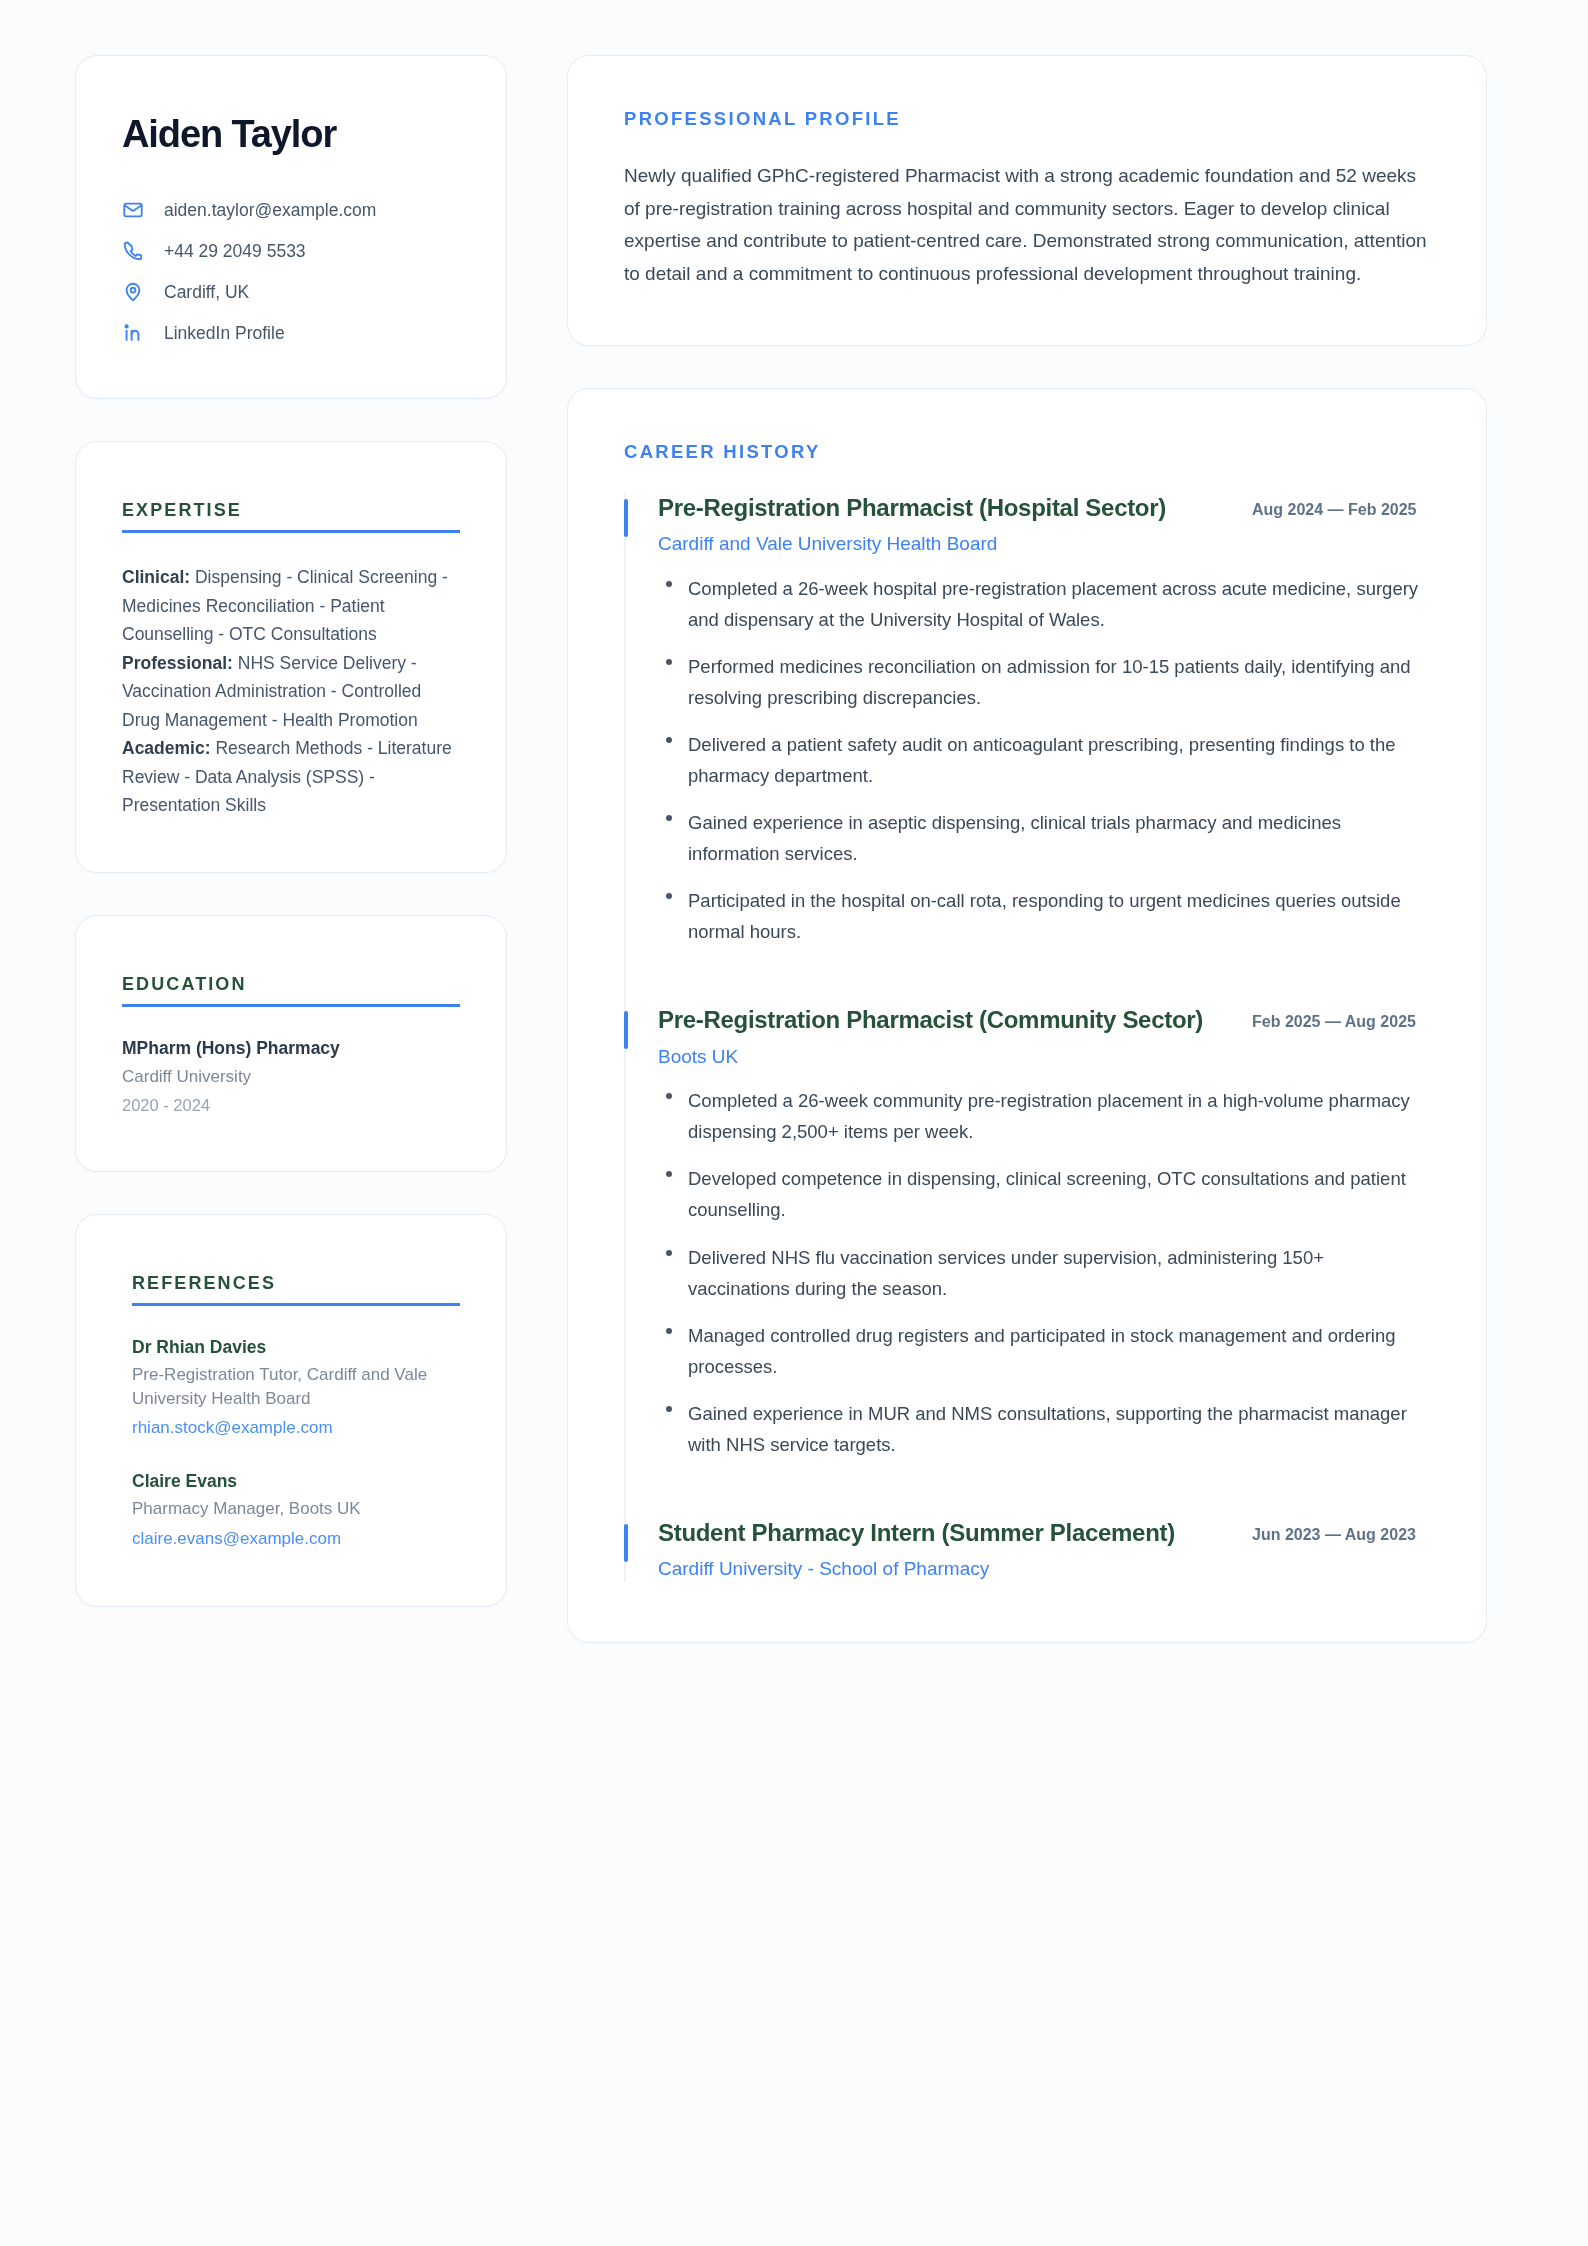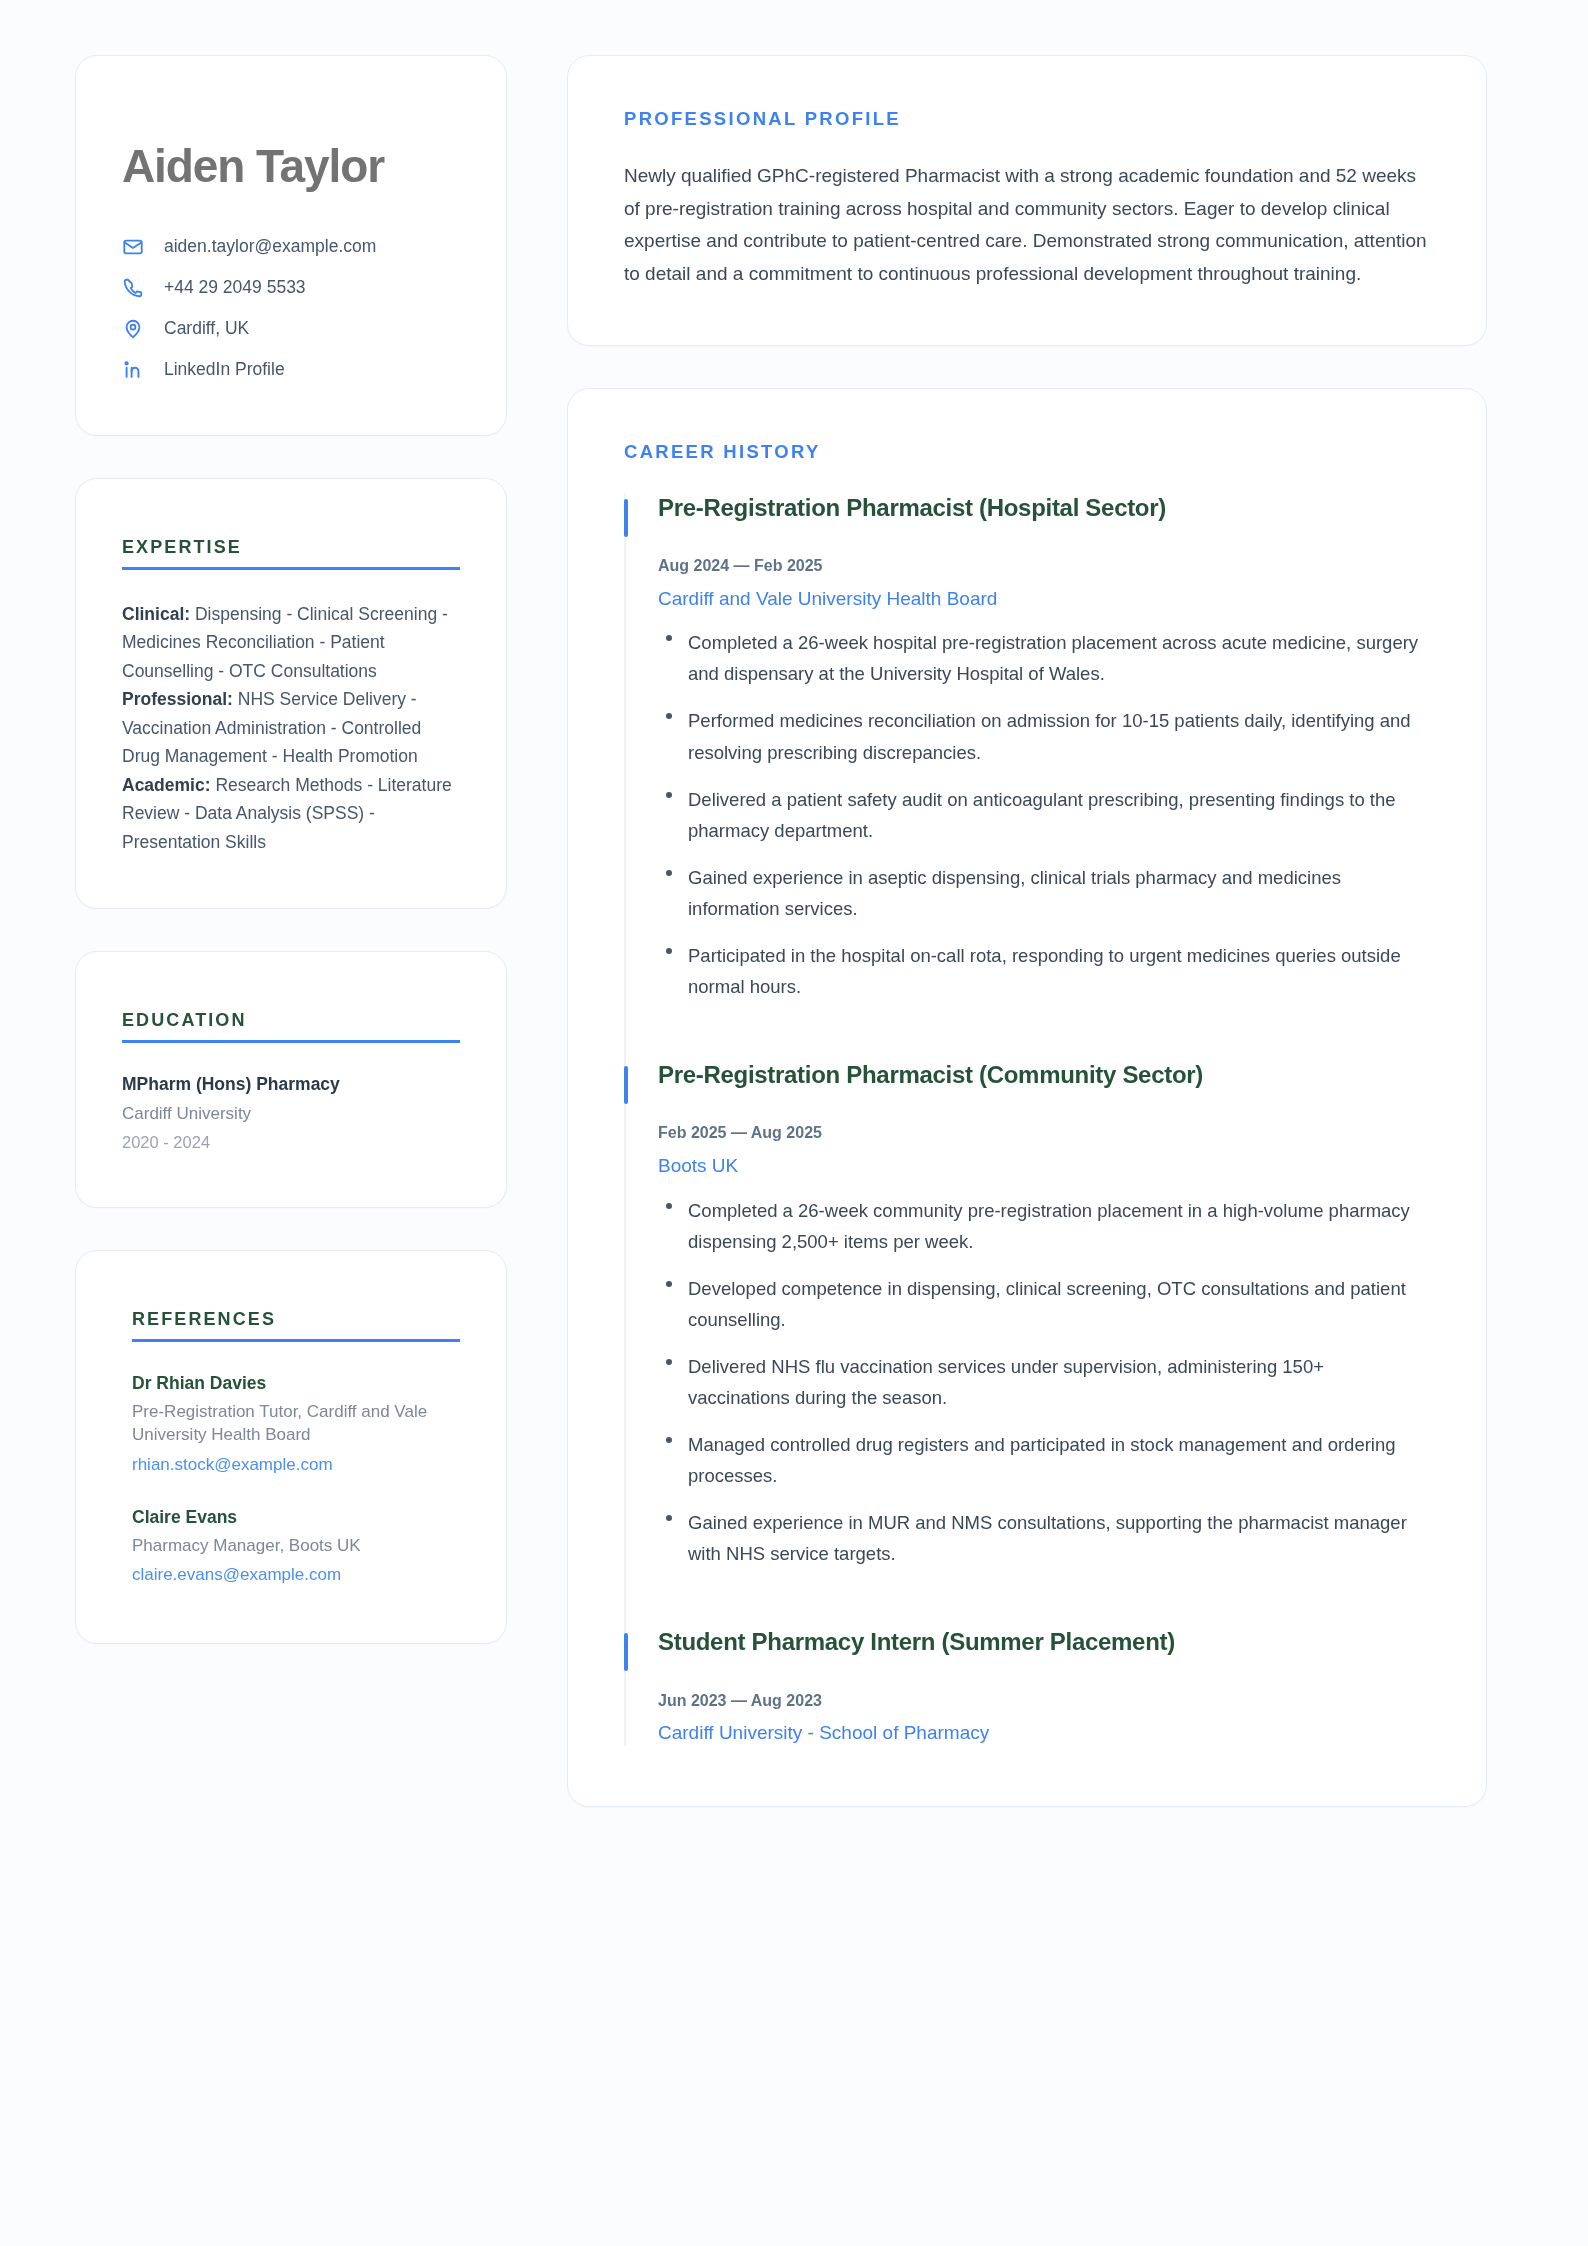--- a/index.html
+++ b/index.html
@@ -25,26 +25,25 @@
     box-shadow: 0 1px 2px rgba(20,40,70,0.025);
   }
 
   
   .col-left  { width: 432px; flex: none; display: flex; flex-direction: column; gap: 42px; }
   .col-right { width: 920px; flex: none; display: flex; flex-direction: column; gap: 42px; }
 
   
   .identity { padding: 58px 46px 54px 46px; }
   .name {
-    font-size: 46px;
+    font-size: 38px;
     line-height: 1.08;
     font-weight: 700;
-    color: #737373;
+    color: #0f172a;
     letter-spacing: -1.1px;
-    margin-top: 28px;
   }
   .role {
     margin-top: 10px;
     font-size: 21px;
     line-height: 1.28;
     font-weight: 700;
     color: #3d82f0;
     letter-spacing: 0.1px;
   }
 
@@ -101,21 +100,21 @@
   .job { position: relative; padding-left: 32px; }
   .job + .job { margin-top: 58px; }
   .job::before {
     content: "";
     position: absolute;
     left: -2px; top: 6px;
     width: 4px; height: 38px;
     background: #3d82f0;
     border-radius: 2px;
   }
-  .job-top { display: flex; align-items: flex-start; gap: 26px; flex-direction: column; }
+  .job-top { display: flex; align-items: flex-start; gap: 26px; }
   .job-title {
     flex: 1;
     font-size: 24px;
     line-height: 1.26;
     font-weight: 700;
     color: #255239;
     letter-spacing: -0.3px;
   }
   .job-dates {
     width: 178px;

